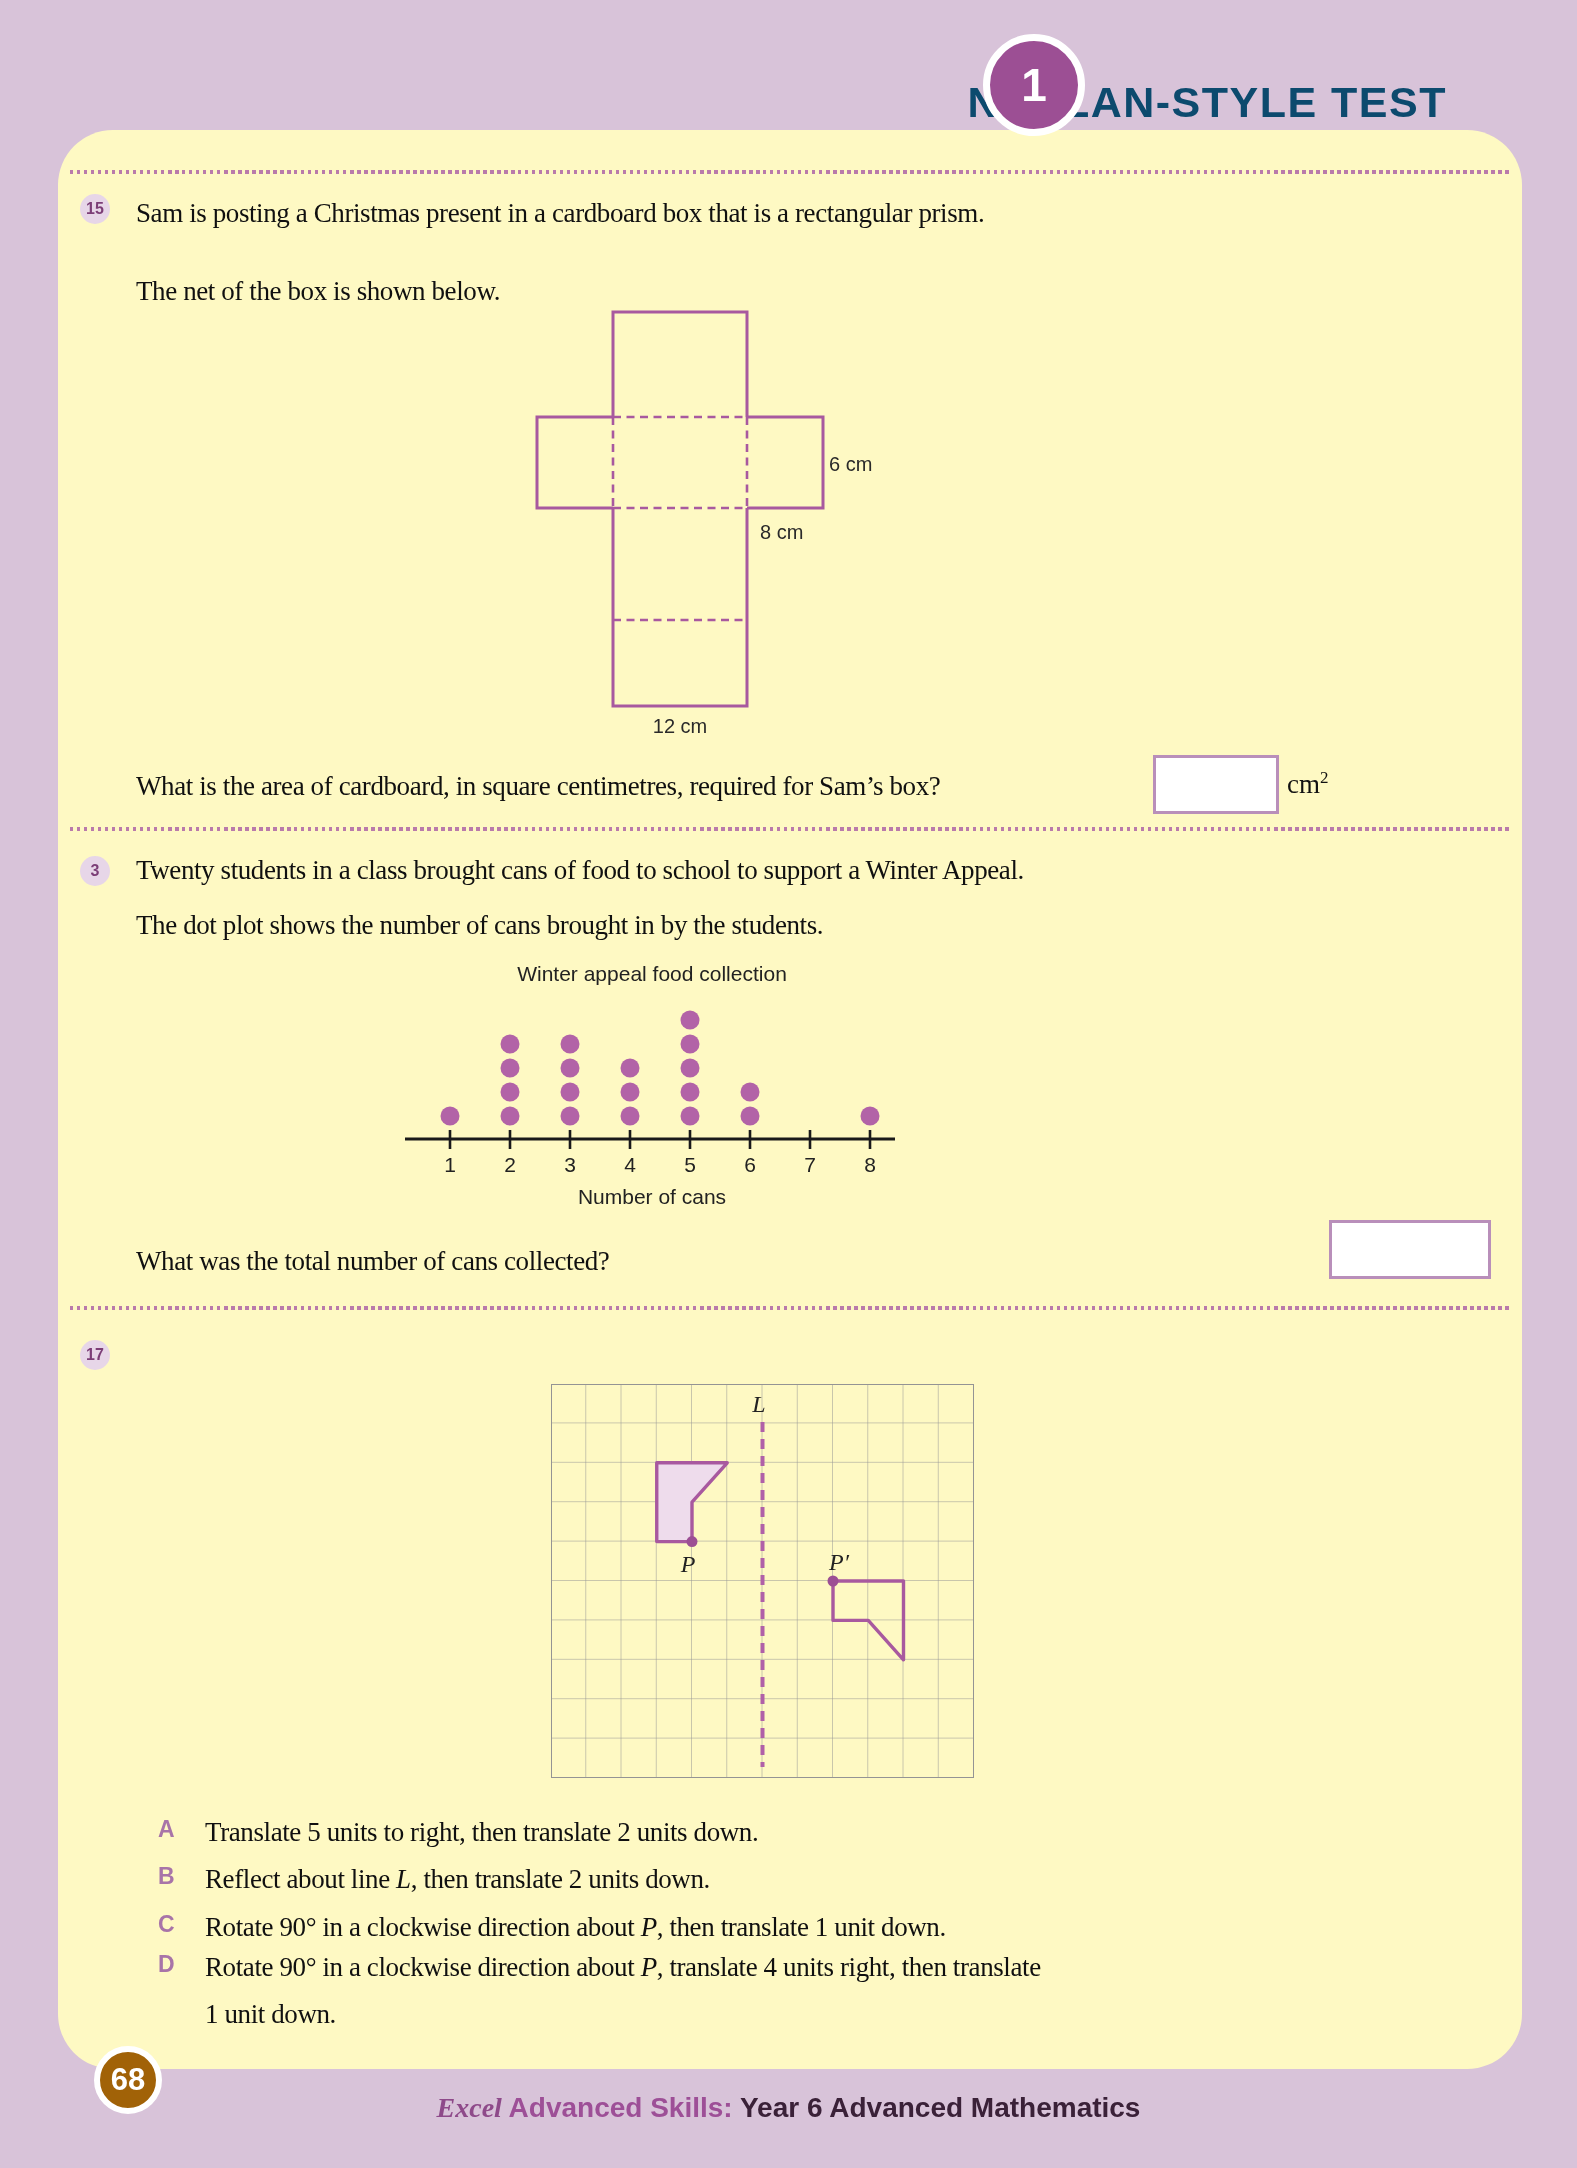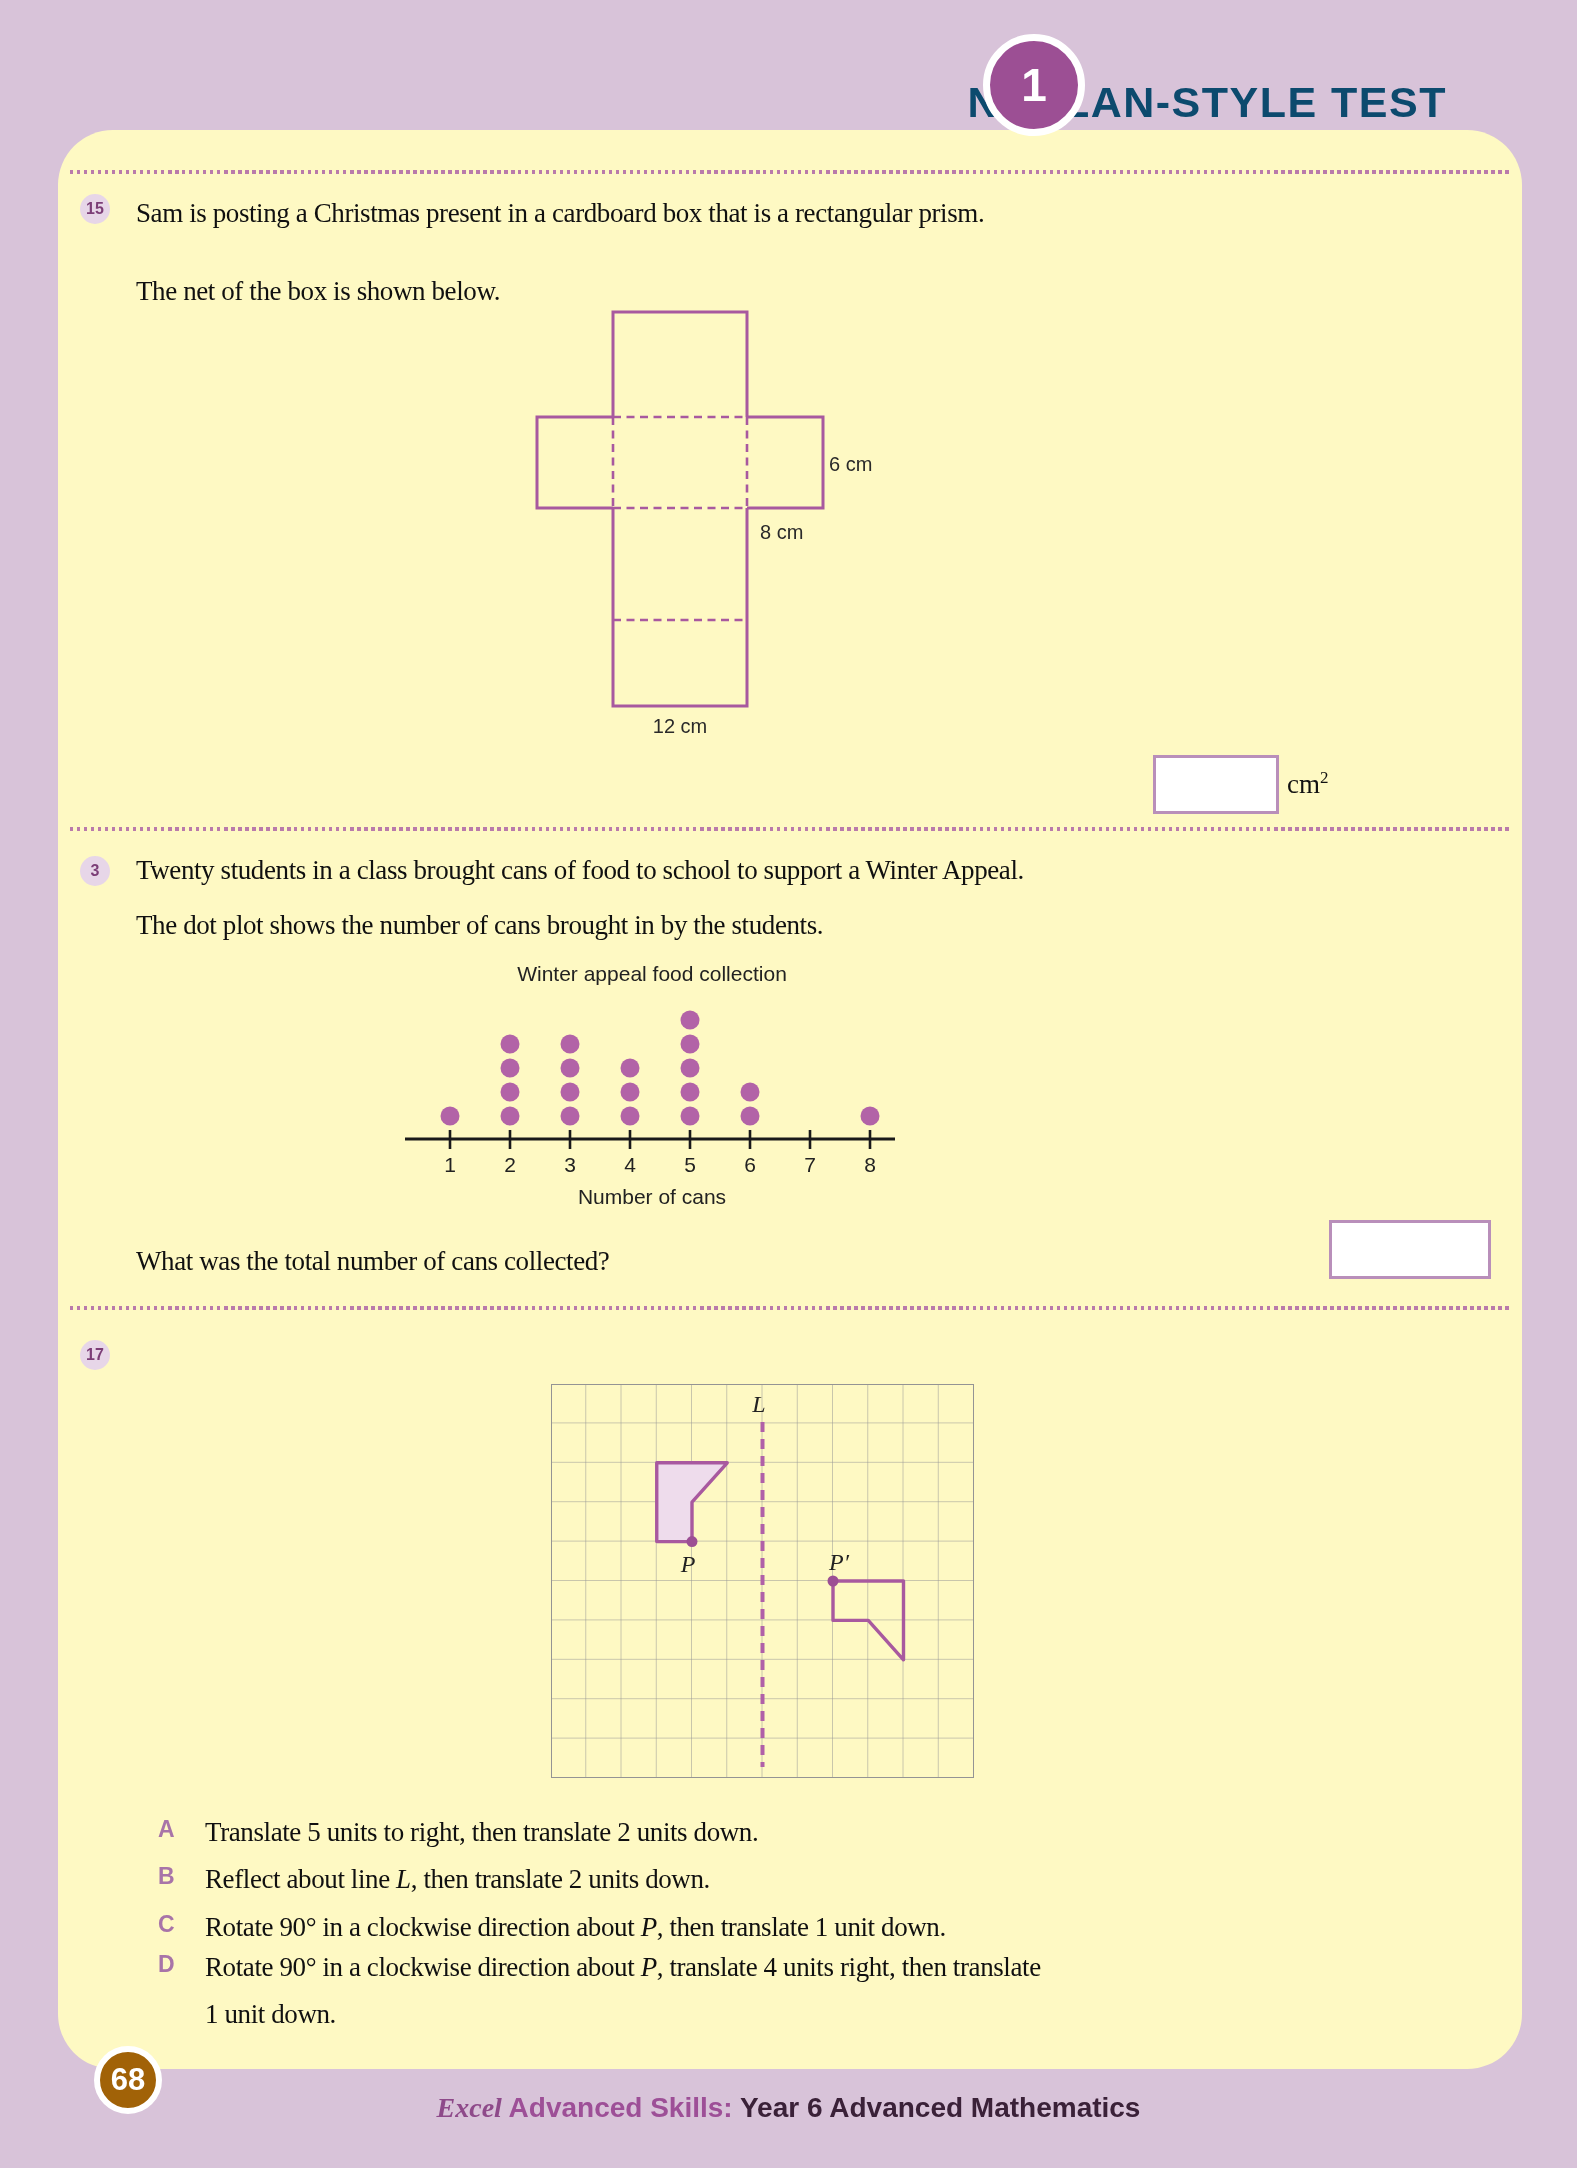--- a/index.html
+++ b/index.html
@@ -107,20 +107,21 @@
       <path class="net-solid" d="M93,118 V13 H227 V118"></path>
       <path class="net-solid" d="M93,118 H17 V209 H93"></path>
       <path class="net-solid" d="M227,118 H303 V209 H227"></path>
       <path class="net-solid" d="M93,209 V407 H227 V209"></path>
       <path class="net-dashed" d="M93,118 H227 M93,118 V209 M227,118 V209 M93,209 H227 M93,321 H227"></path>
       <text class="diagram-label" x="309" y="172">6 cm</text>
       <text class="diagram-label" x="240" y="240">8 cm</text>
       <text class="diagram-label" x="160" y="434" text-anchor="middle">12 cm</text>
     </svg>
 
+    <div class="qtext" style="top:639px">What is the area of cardboard, in square centimetres, required for Sam’s box?</div>
     <div class="ansbox" style="left:1095px;top:625px;width:120px;height:53px"></div>
     <div class="unit" style="left:1229px;top:638px">
       <span>cm</span><sup>2</sup>
     </div>
 
     <div class="sep" style="top:697px"></div>
 
     <div class="qbadge" style="top:726px">
       <span>3</span>
     </div>

